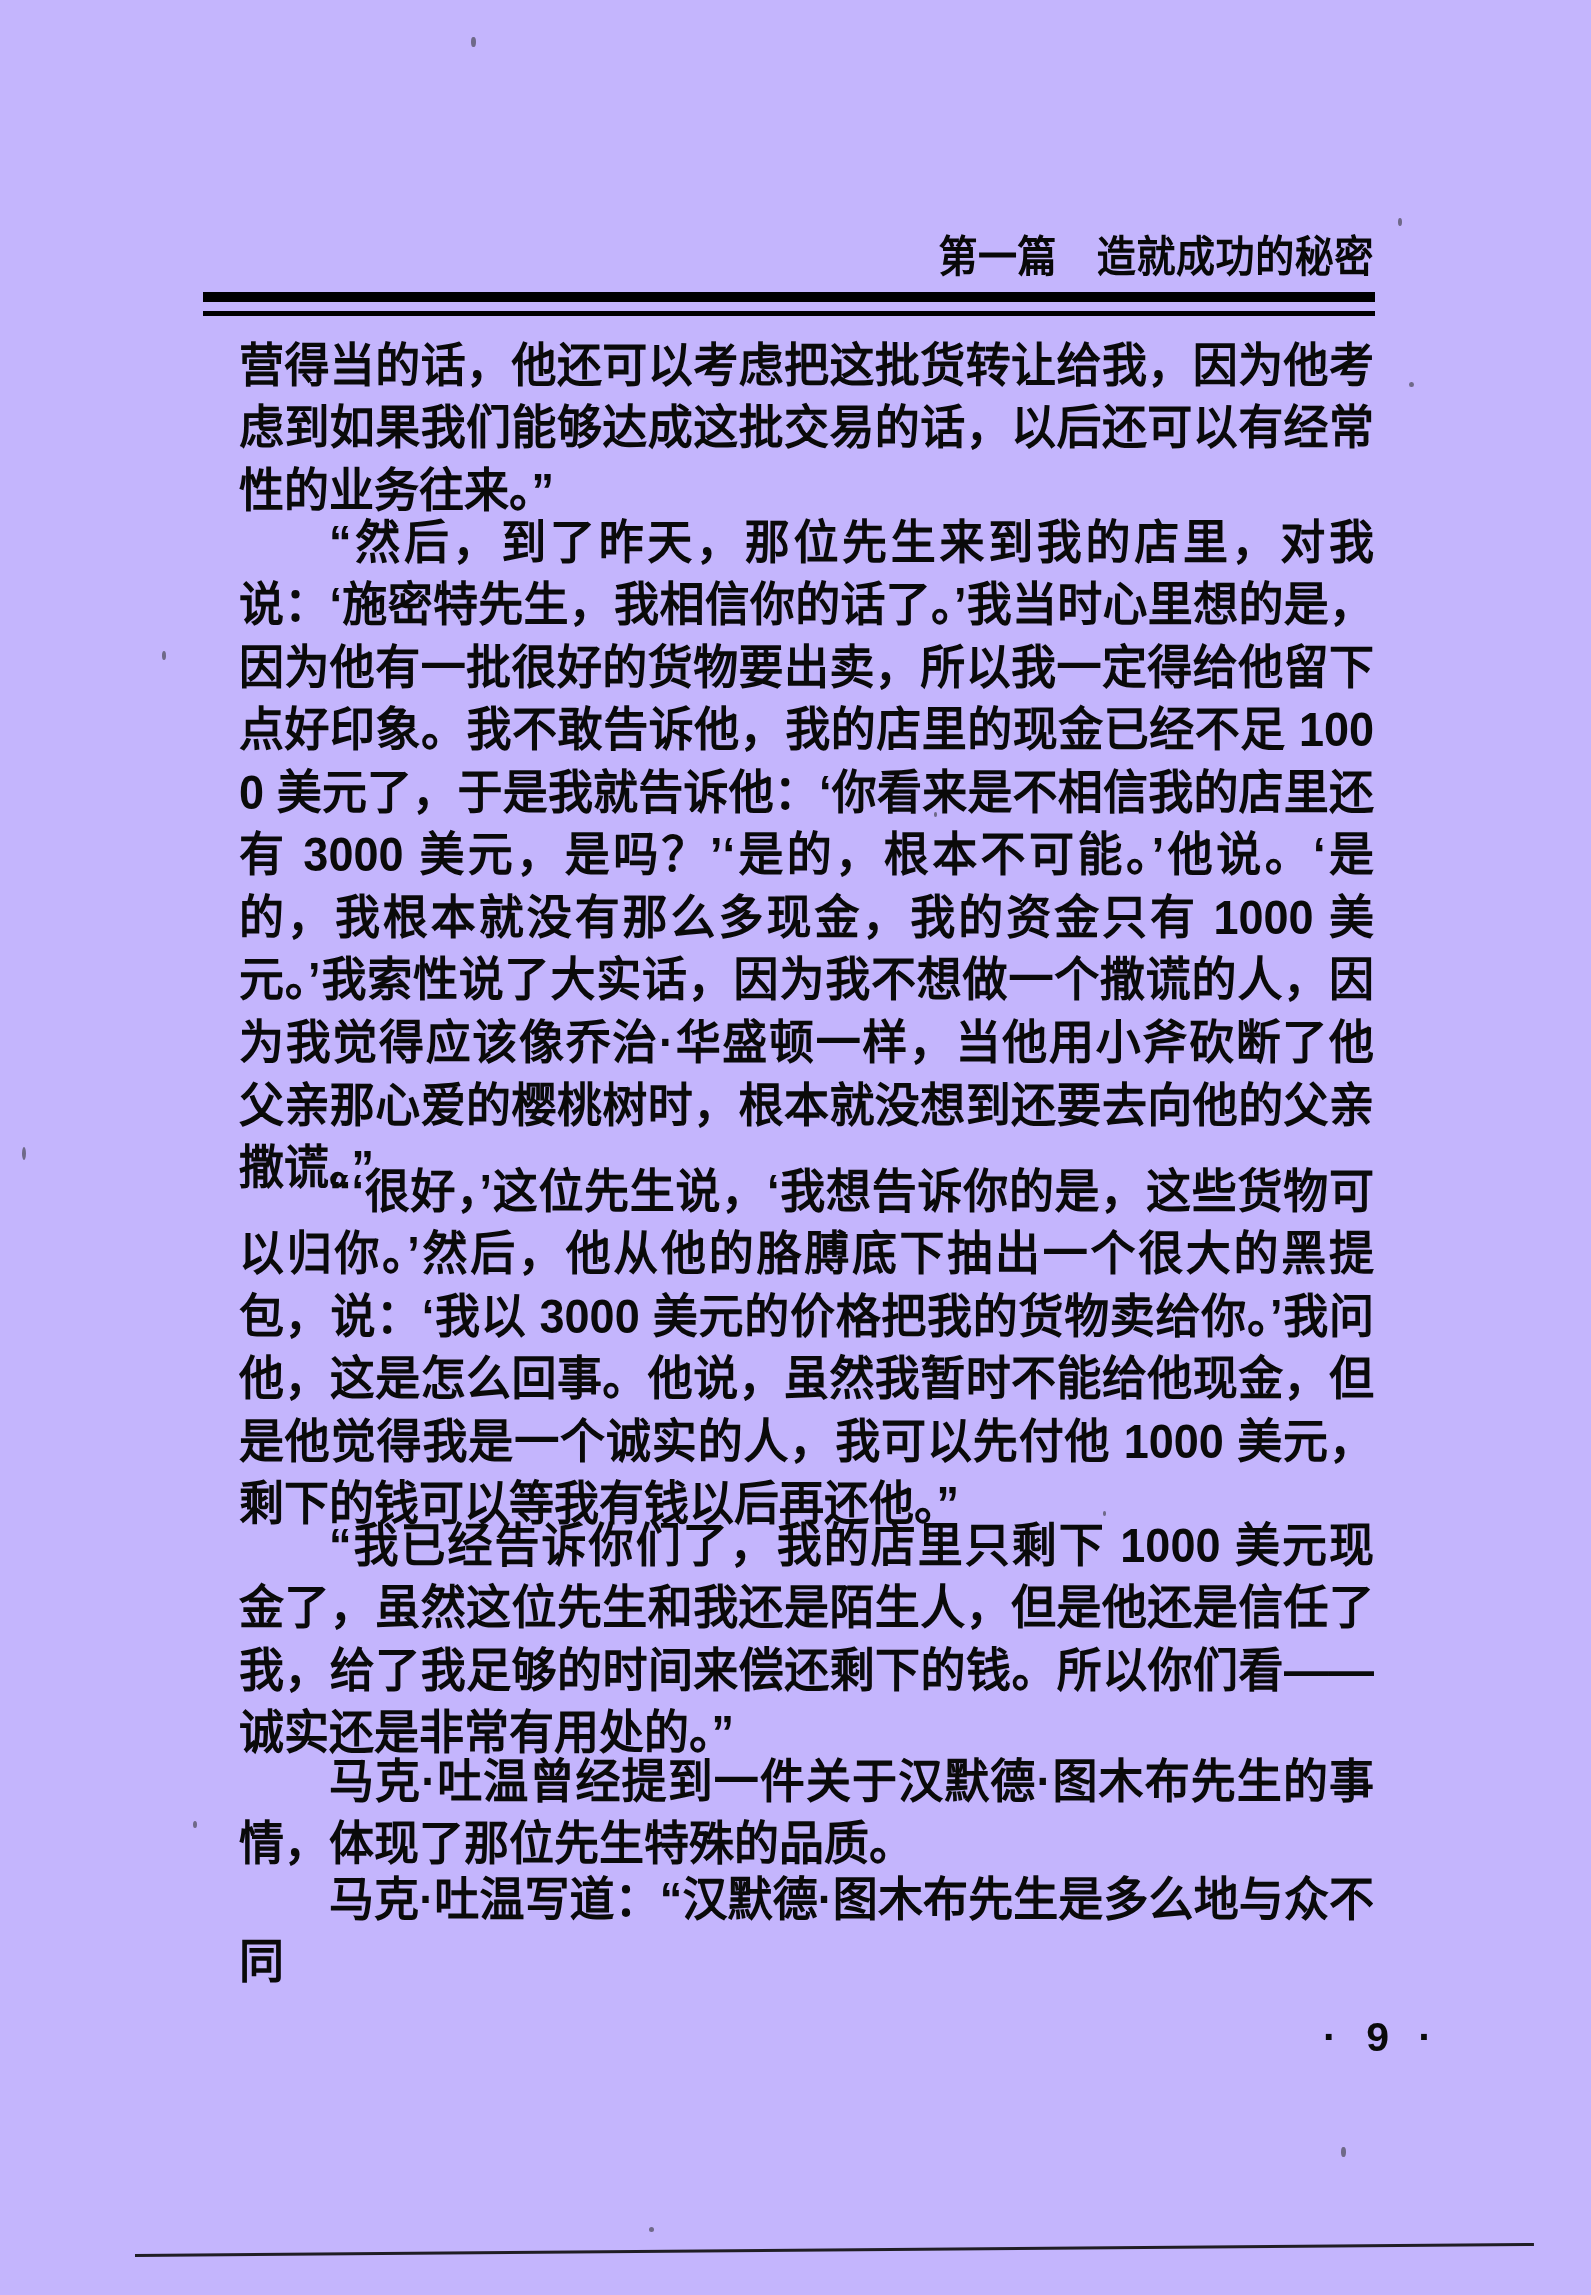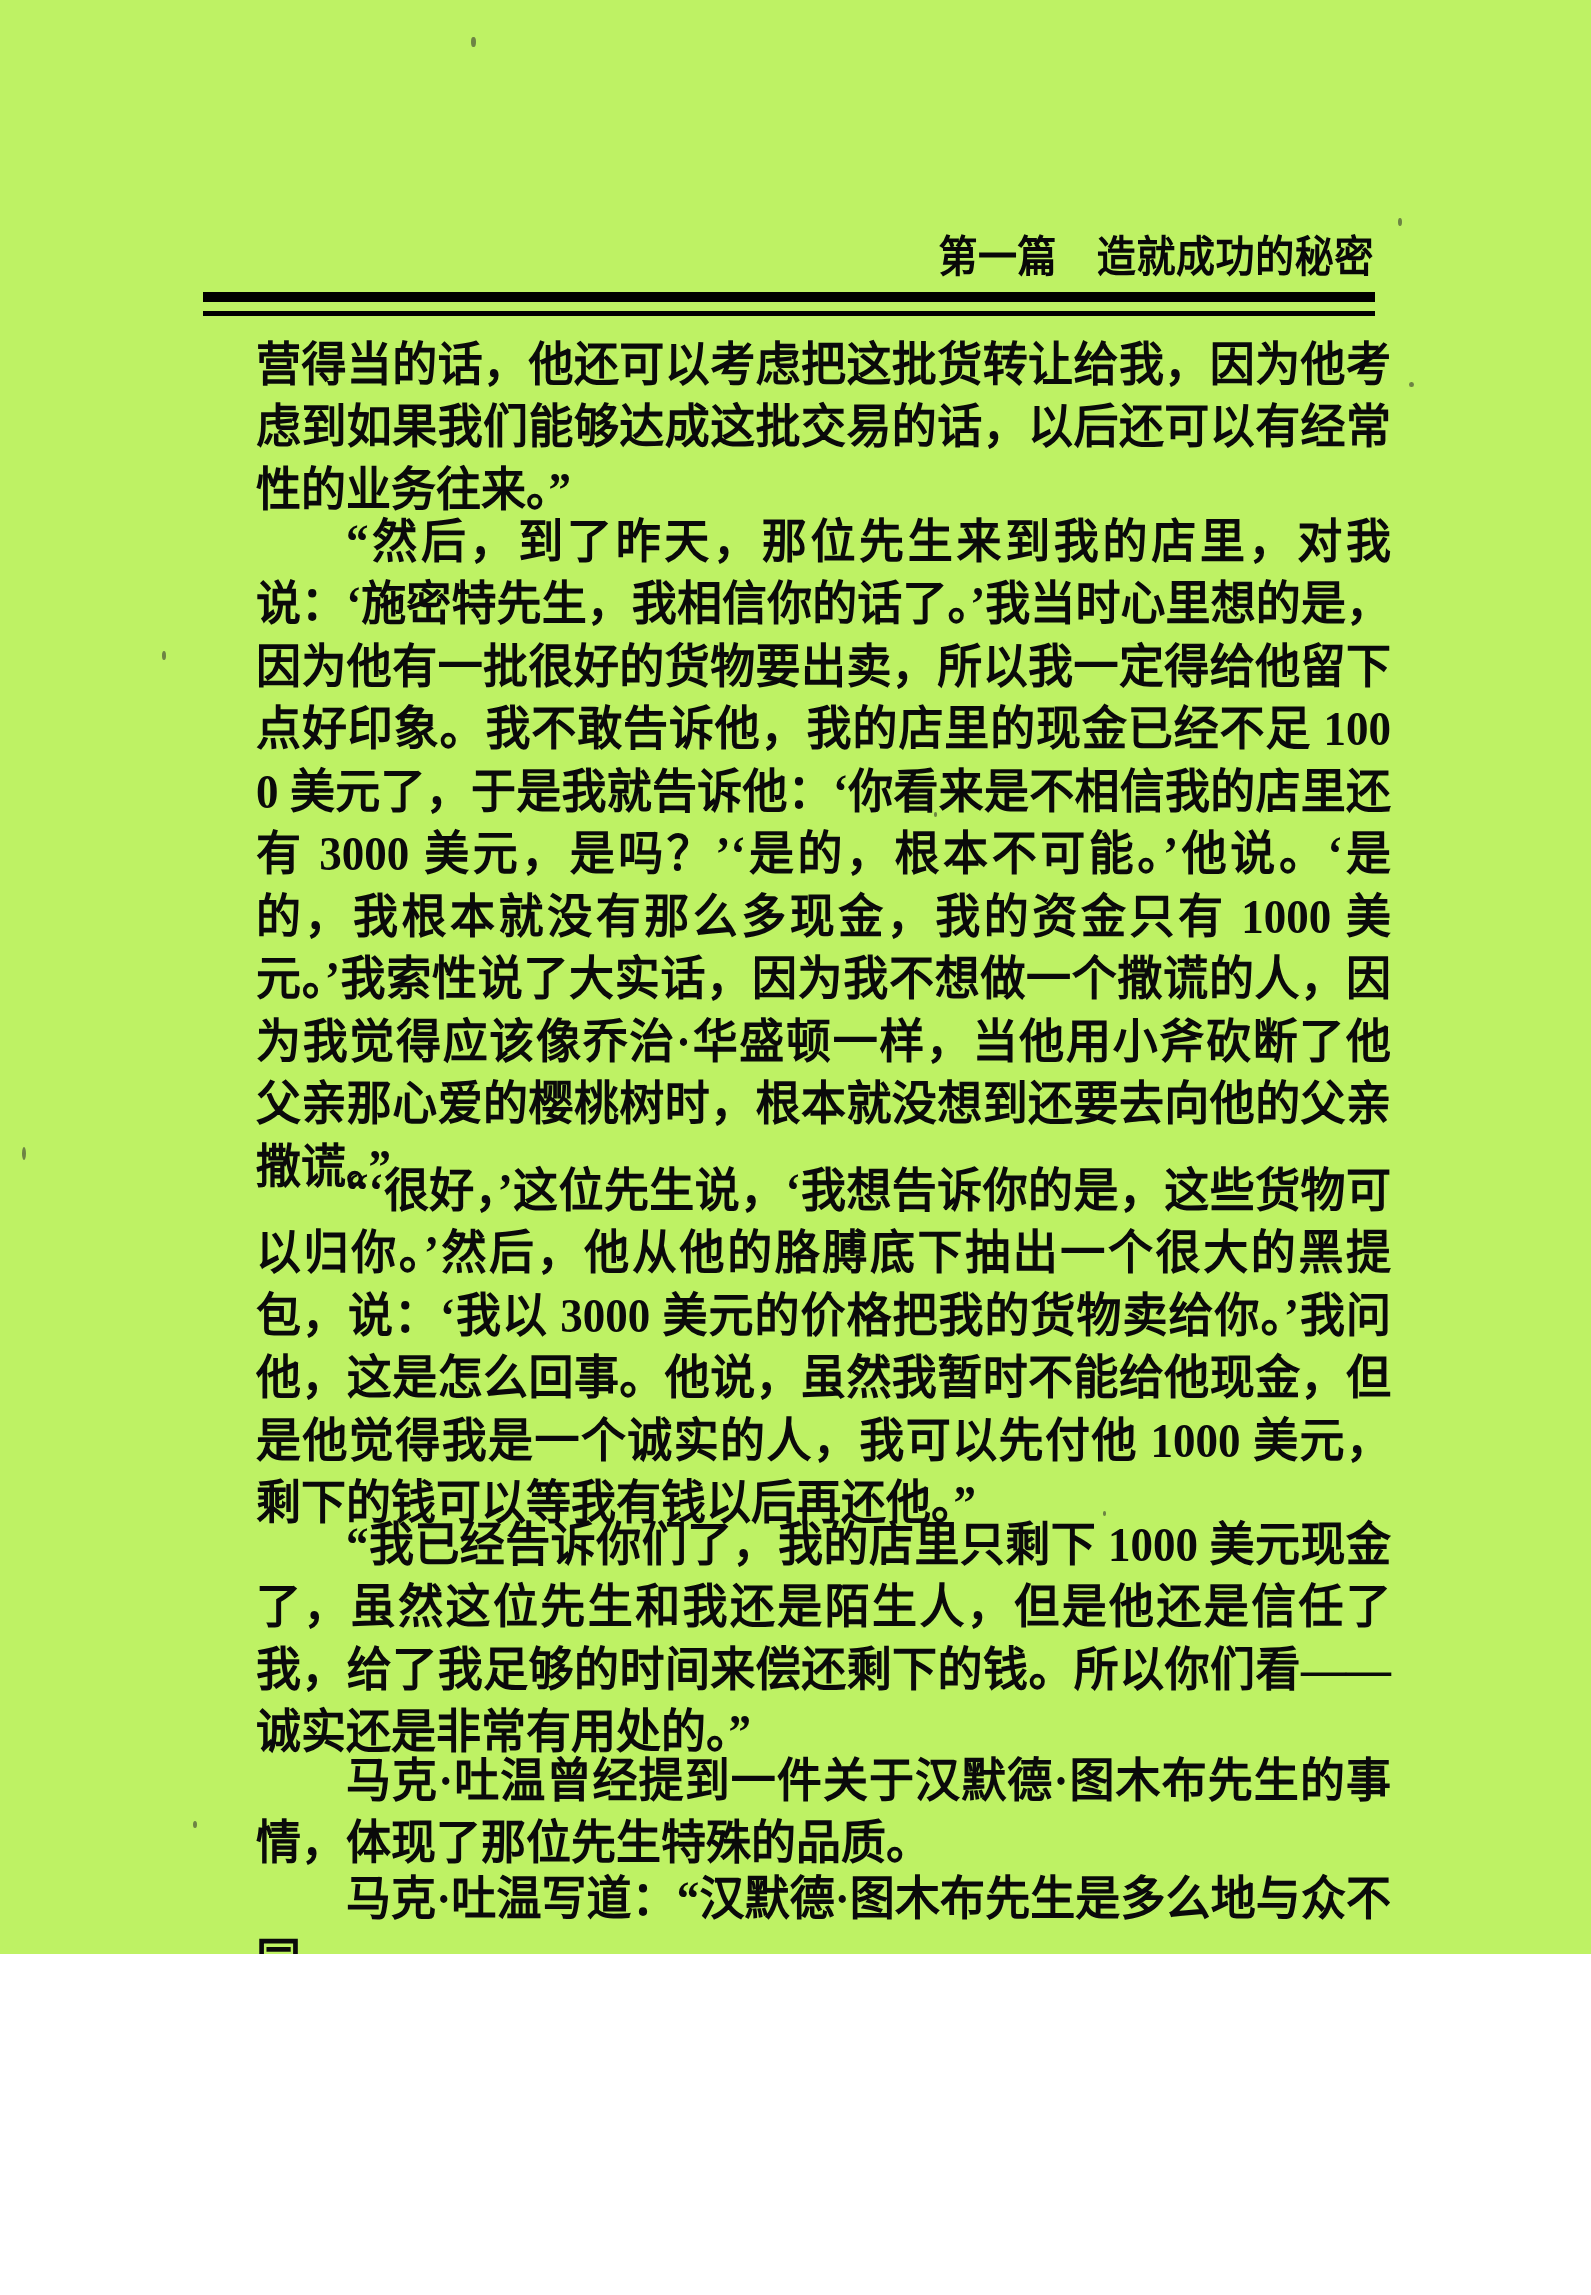--- a/index.html
+++ b/index.html
@@ -6,24 +6,24 @@
   html, body {
     margin: 0;
     padding: 0;
     background: #ffffff;
   }
 
   
   .page {
     position: relative;
     width: 1592px;
-    height: 1954px;
-    background: #bef264;
+    height: 2295px;
+    background: #c4b5fd;
     overflow: hidden;
-    font-family: Liberation Serif, serif;
+    font-family: Liberation Sans, sans-serif;
     color: #0a0a0a;
     -webkit-font-smoothing: none;
   }
 
   
   .running-head {
     position: absolute;
     left: 203px;
     top: 236px;
     width: 1171px;
@@ -53,21 +53,21 @@
     height: 8.3px;
   }
   .rule-thin {
     height: 5.1px;
     background: #000000;
   }
 
   
   .body-block {
     position: absolute;
-    left: 256px;
+    left: 239px;
     top: 334px;
     width: 1135px;
   }
 
   .para {
     margin: 0;
     font-size: 45px;
     line-height: 59px;
     font-weight: 700;
     text-align: justify;

